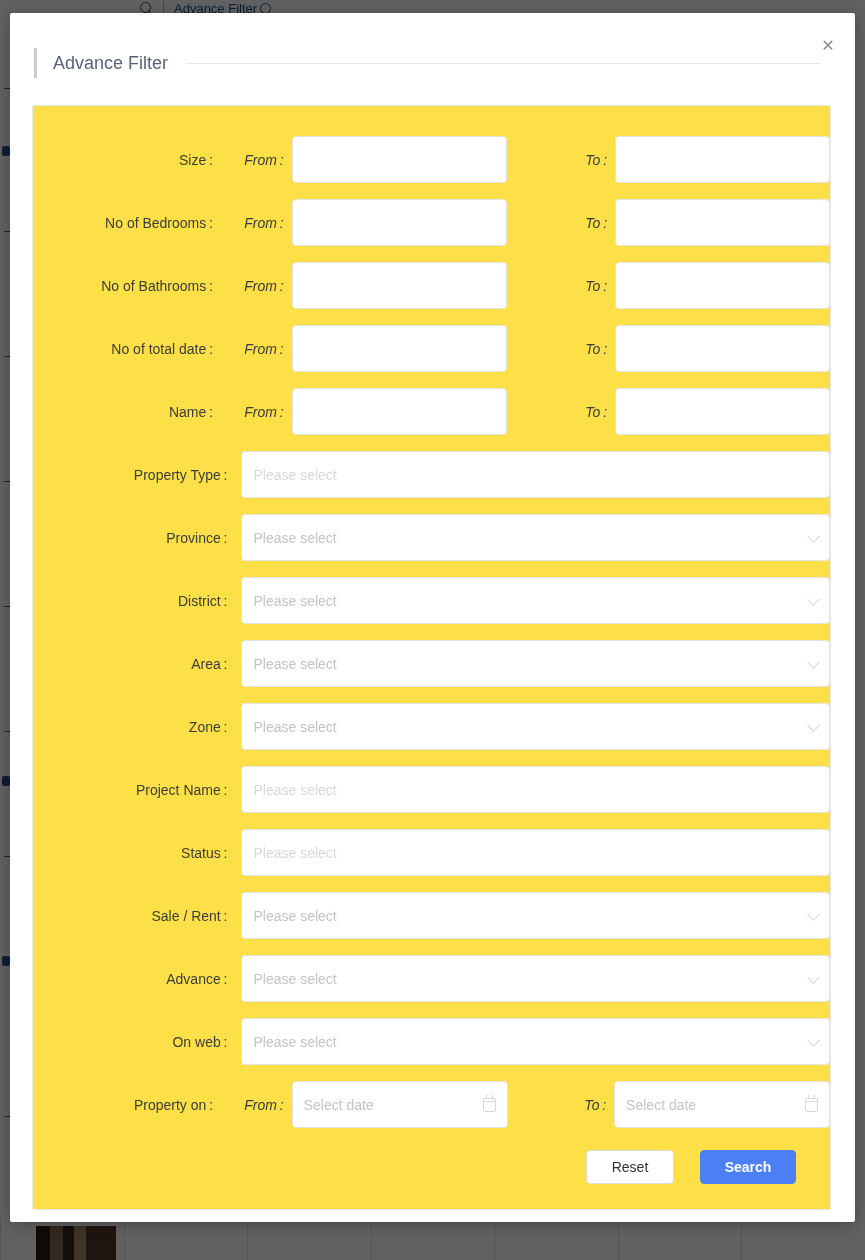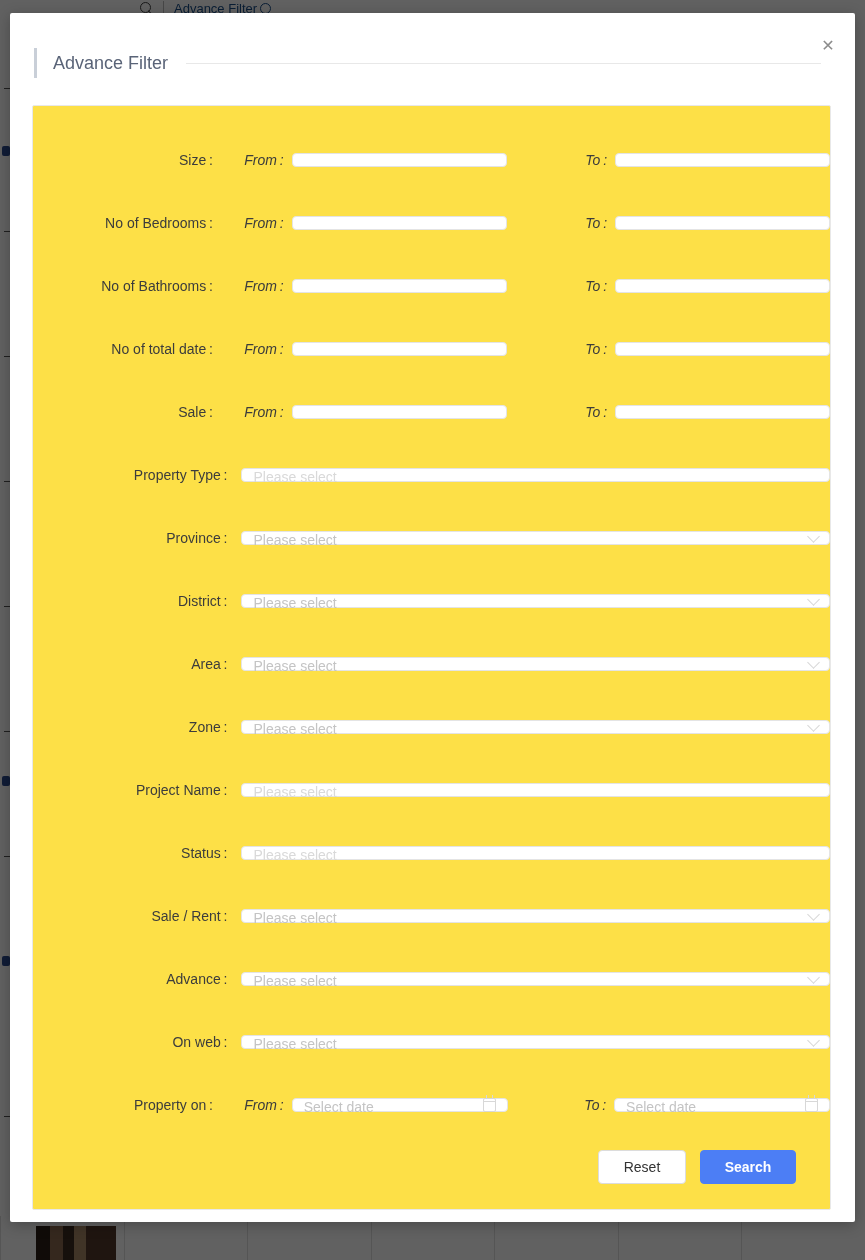--- a/index.html
+++ b/index.html
@@ -129,22 +129,22 @@
   .lbl {
     font-size: 14px; color: #3c3c3c; text-align: right;
     white-space: nowrap; line-height: 1;
   }
   .lbl-main { width: 197px; padding-right: 0; }
   .lbl-sub  { width: 62px; text-align: right; padding-right: 0; font-style: italic; }
   .gap-14 { width: 14px; flex: none; }
   .gap-8  { width: 8px; flex: none; }
 
   .ctl {
-    height: 14px; border: 1px solid #e4e4e4; border-radius: 4px;
-    background: #fff; display: flex; align-items: flex-start;
+    height: 47px; border: 1px solid #e4e4e4; border-radius: 4px;
+    background: #fff; display: flex; align-items: center;
     padding: 0 11px; font-size: 14px; color: #333;
     position: relative;
   }
   .ctl-input   { width: 233px; }
   .ctl-wide    { width: 596px; }
   .ctl-date    { width: 234px; }
 
   .ph          { color: #c4c4c4; }
   .ph-light    { color: #d9d9d9; }
 
@@ -166,21 +166,21 @@
   }
   .cal::after {
     content: ""; position: absolute; left: 2.2px; top: -3.2px;
     width: 1.3px; height: 3px; background: #d8d8d8;
     box-shadow: 6px 0 0 #d8d8d8;
   }
 
   
   .btn-row {
     display: flex; justify-content: flex-end; align-items: center;
-    padding-right: 34px; margin-top: 14px; gap: 14px;
+    padding-right: 34px; margin-top: 14px; gap: 26px;
   }
   .btn {
     height: 34px; border-radius: 4px; font-size: 14px;
     display: inline-flex; align-items: center; justify-content: center;
     cursor: pointer; font-family: "Liberation Sans", sans-serif;
   }
   .btn-reset {
     width: 88px; background: #fff; color: #333;
     border: 1px solid #dcdcdc;
   }
@@ -297,21 +297,21 @@
         </div>
       <span style="width:64px;flex:none"></span>
       <span class="lbl lbl-sub" style="width:40px">To :</span>
       <span class="gap-8"></span>
       <div class="ctl ctl-input">
           <span></span>
         </div>
     </div>
 
     <div class="row">
-      <span class="lbl lbl-main">Sale :</span>
+      <span class="lbl lbl-main">Name :</span>
       <span class="gap-14"></span>
       <span class="lbl lbl-sub">From :</span>
       <span class="gap-8"></span>
       <div class="ctl ctl-input">
           <span></span>
         </div>
       <span style="width:64px;flex:none"></span>
       <span class="lbl lbl-sub" style="width:40px">To :</span>
       <span class="gap-8"></span>
       <div class="ctl ctl-input">

